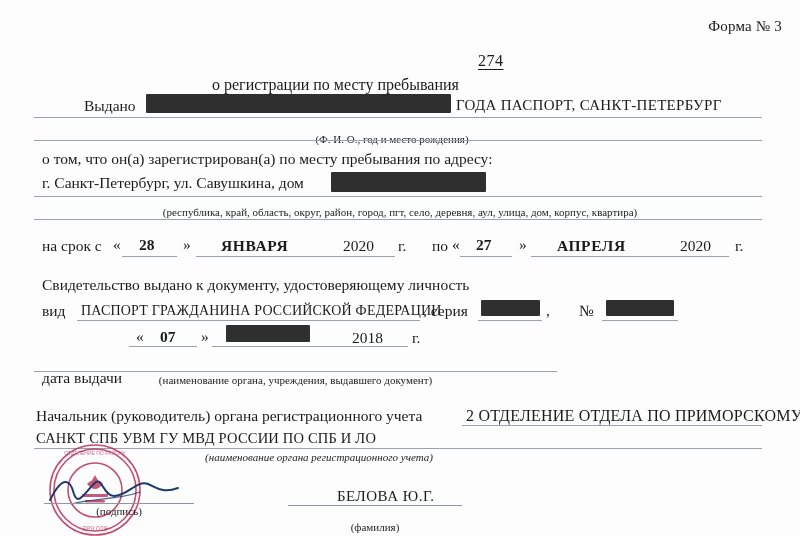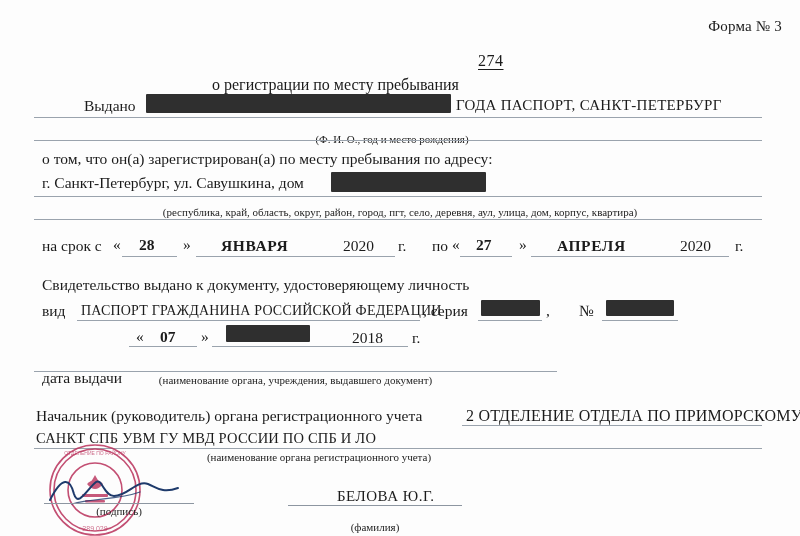--- a/index.html
+++ b/index.html
@@ -176,21 +176,21 @@
   <div class="rule" style="left:212px; top:346px; width:196px;"></div>
 
   <div class="rule" style="left:34px; top:371px; width:523px;"></div>
   <div class="cap" style="left:34px; top:374px; width:523px;">(наименование органа, учреждения, выдавшего документ)</div>
 
   <div class="t" style="left:36px; top:407px;">Начальник (руководитель) органа регистрационного учета</div>
   <div class="t" style="left:466px; top:407px; font-size:16px; letter-spacing:0.2px;">2 ОТДЕЛЕНИЕ ОТДЕЛА  ПО ПРИМОРСКОМУ</div>
   <div class="rule" style="left:462px; top:425px; width:300px;"></div>
   <div class="t" style="left:36px; top:430px; font-size:14.5px; letter-spacing:0.2px;">САНКТ  СПБ УВМ  ГУ  МВД  РОССИИ  ПО СПБ  И  ЛО</div>
   <div class="rule" style="left:34px; top:448px; width:728px;"></div>
-  <div class="cap" style="left:0; top:451px; width:638px;">(наименование органа регистрационного учета)</div>
+  <div class="cap" style="left:0; top:451px; width:638px;font-style:italic;">(наименование органа регистрационного учета)</div>
 
   <div class="stamp">
     <svg width="118" height="92" viewBox="0 0 118 92" xmlns="http://www.w3.org/2000/svg">
       <g fill="none" stroke="#b9315b" stroke-width="1.6" opacity="0.85">
         <circle cx="59" cy="46" r="45"></circle>
         <circle cx="59" cy="46" r="41"></circle>
         <circle cx="59" cy="46" r="27"></circle>
       </g>
       <g fill="#b9315b" opacity="0.8">
         <path d="M59 31 l4 7 h-8 z"></path>

